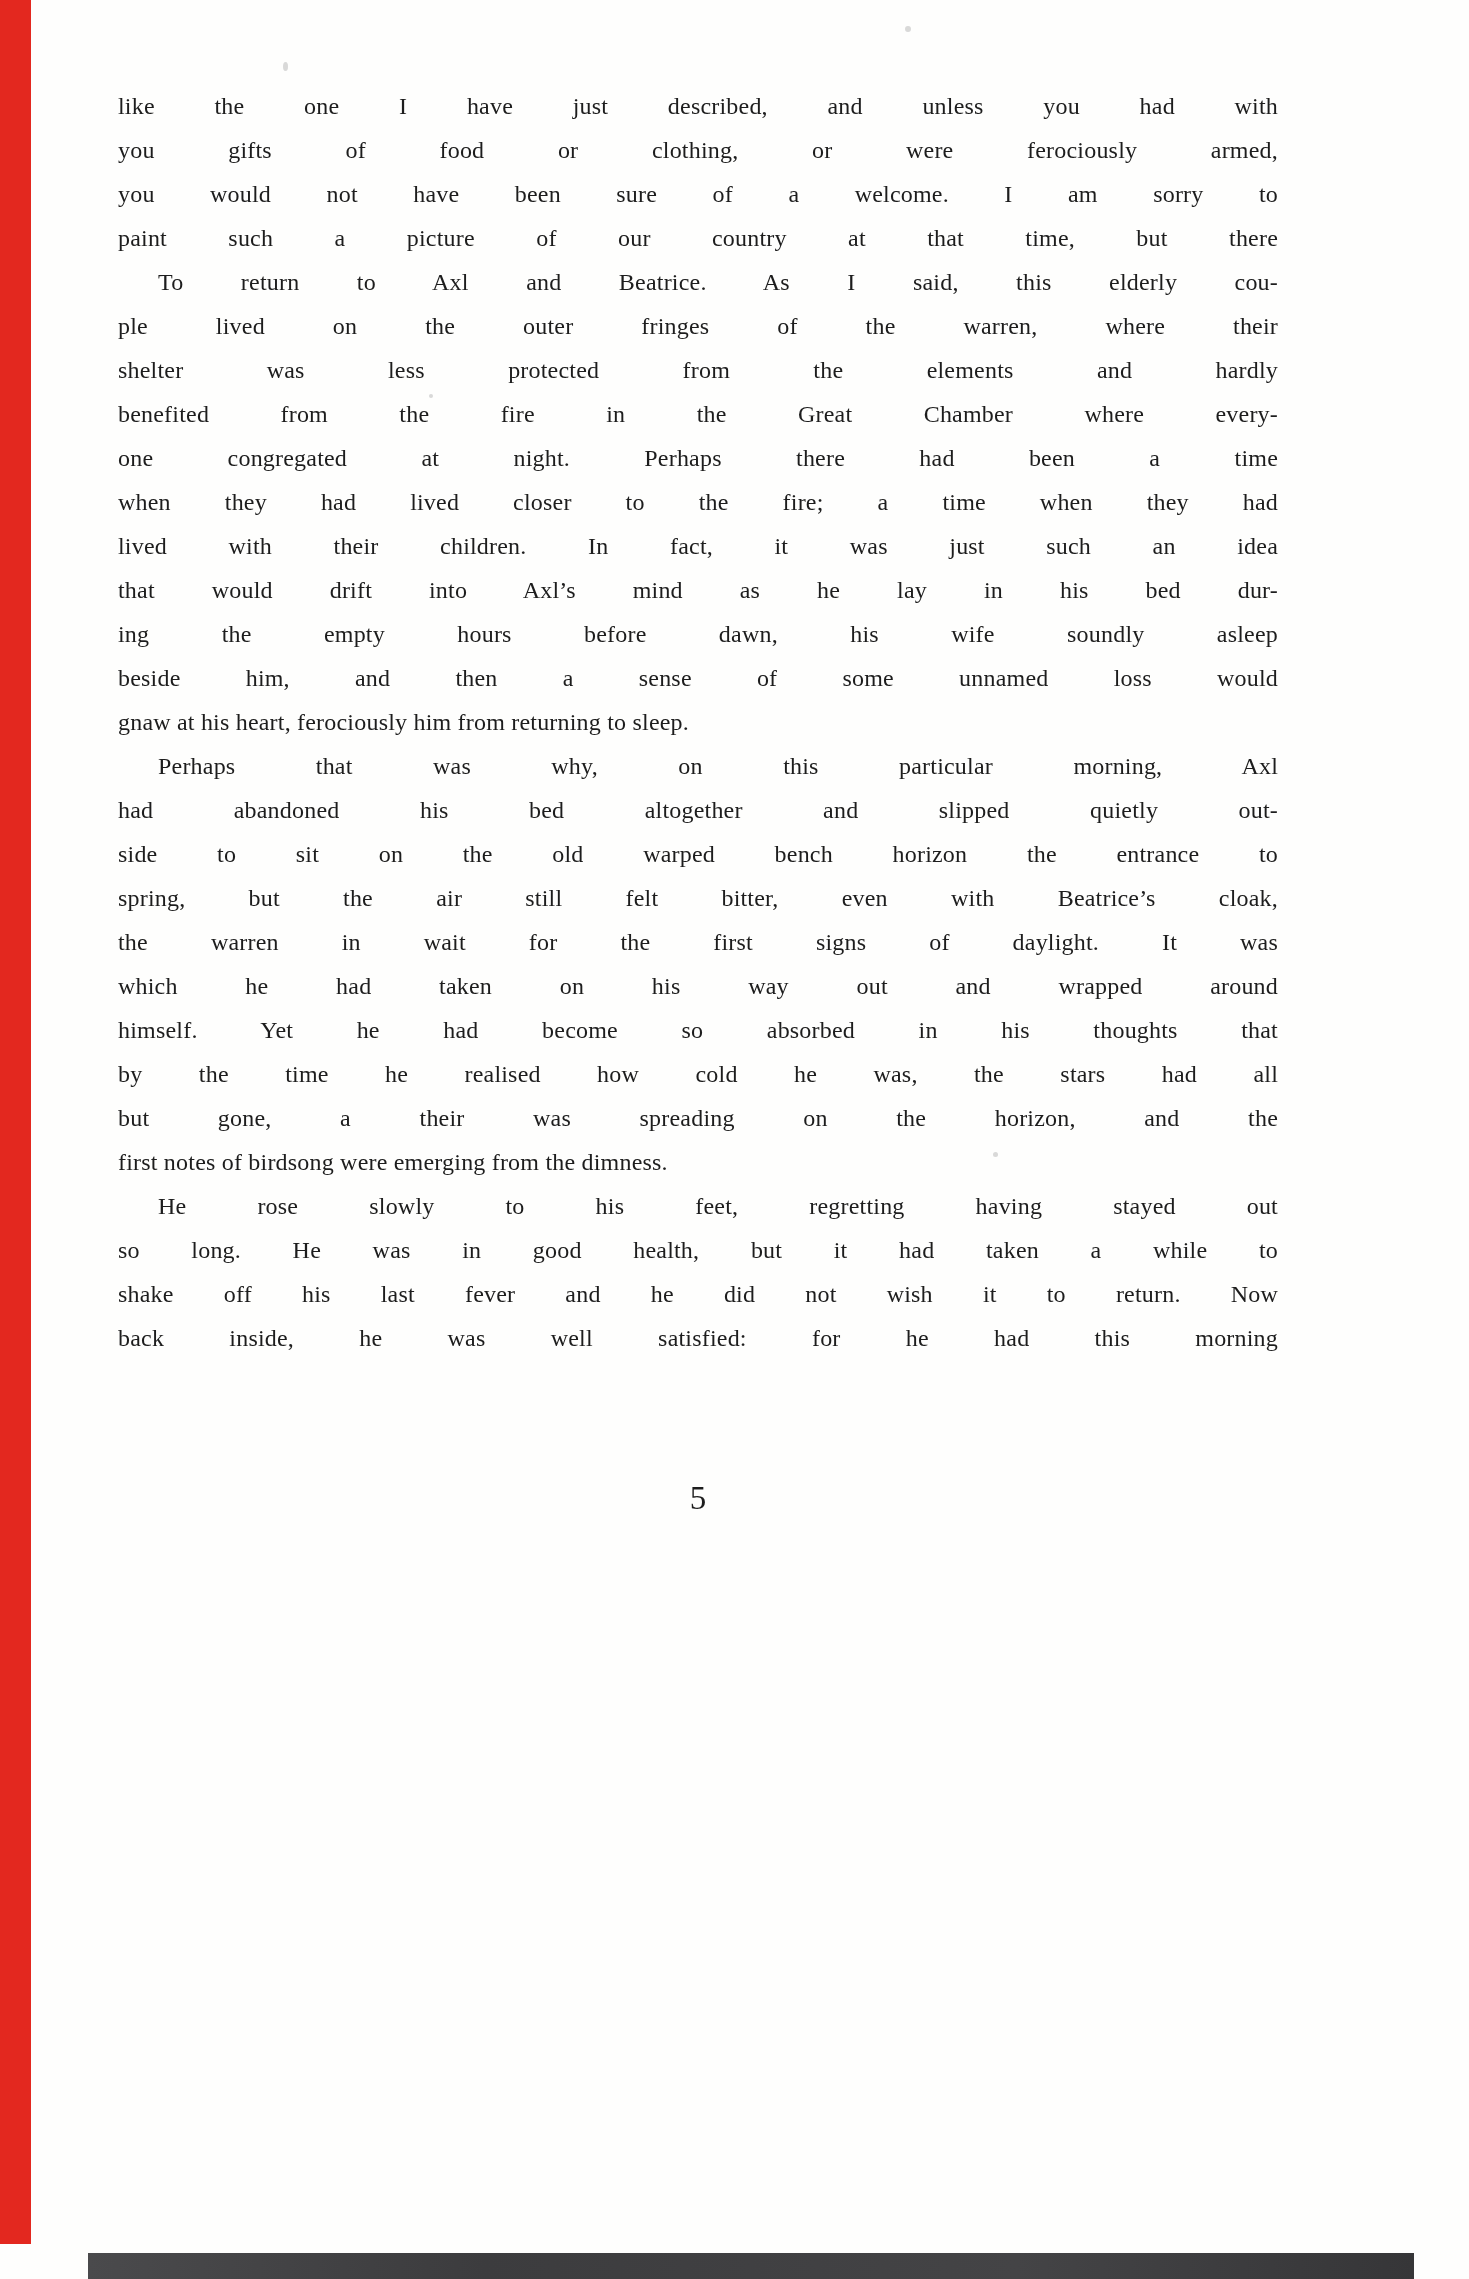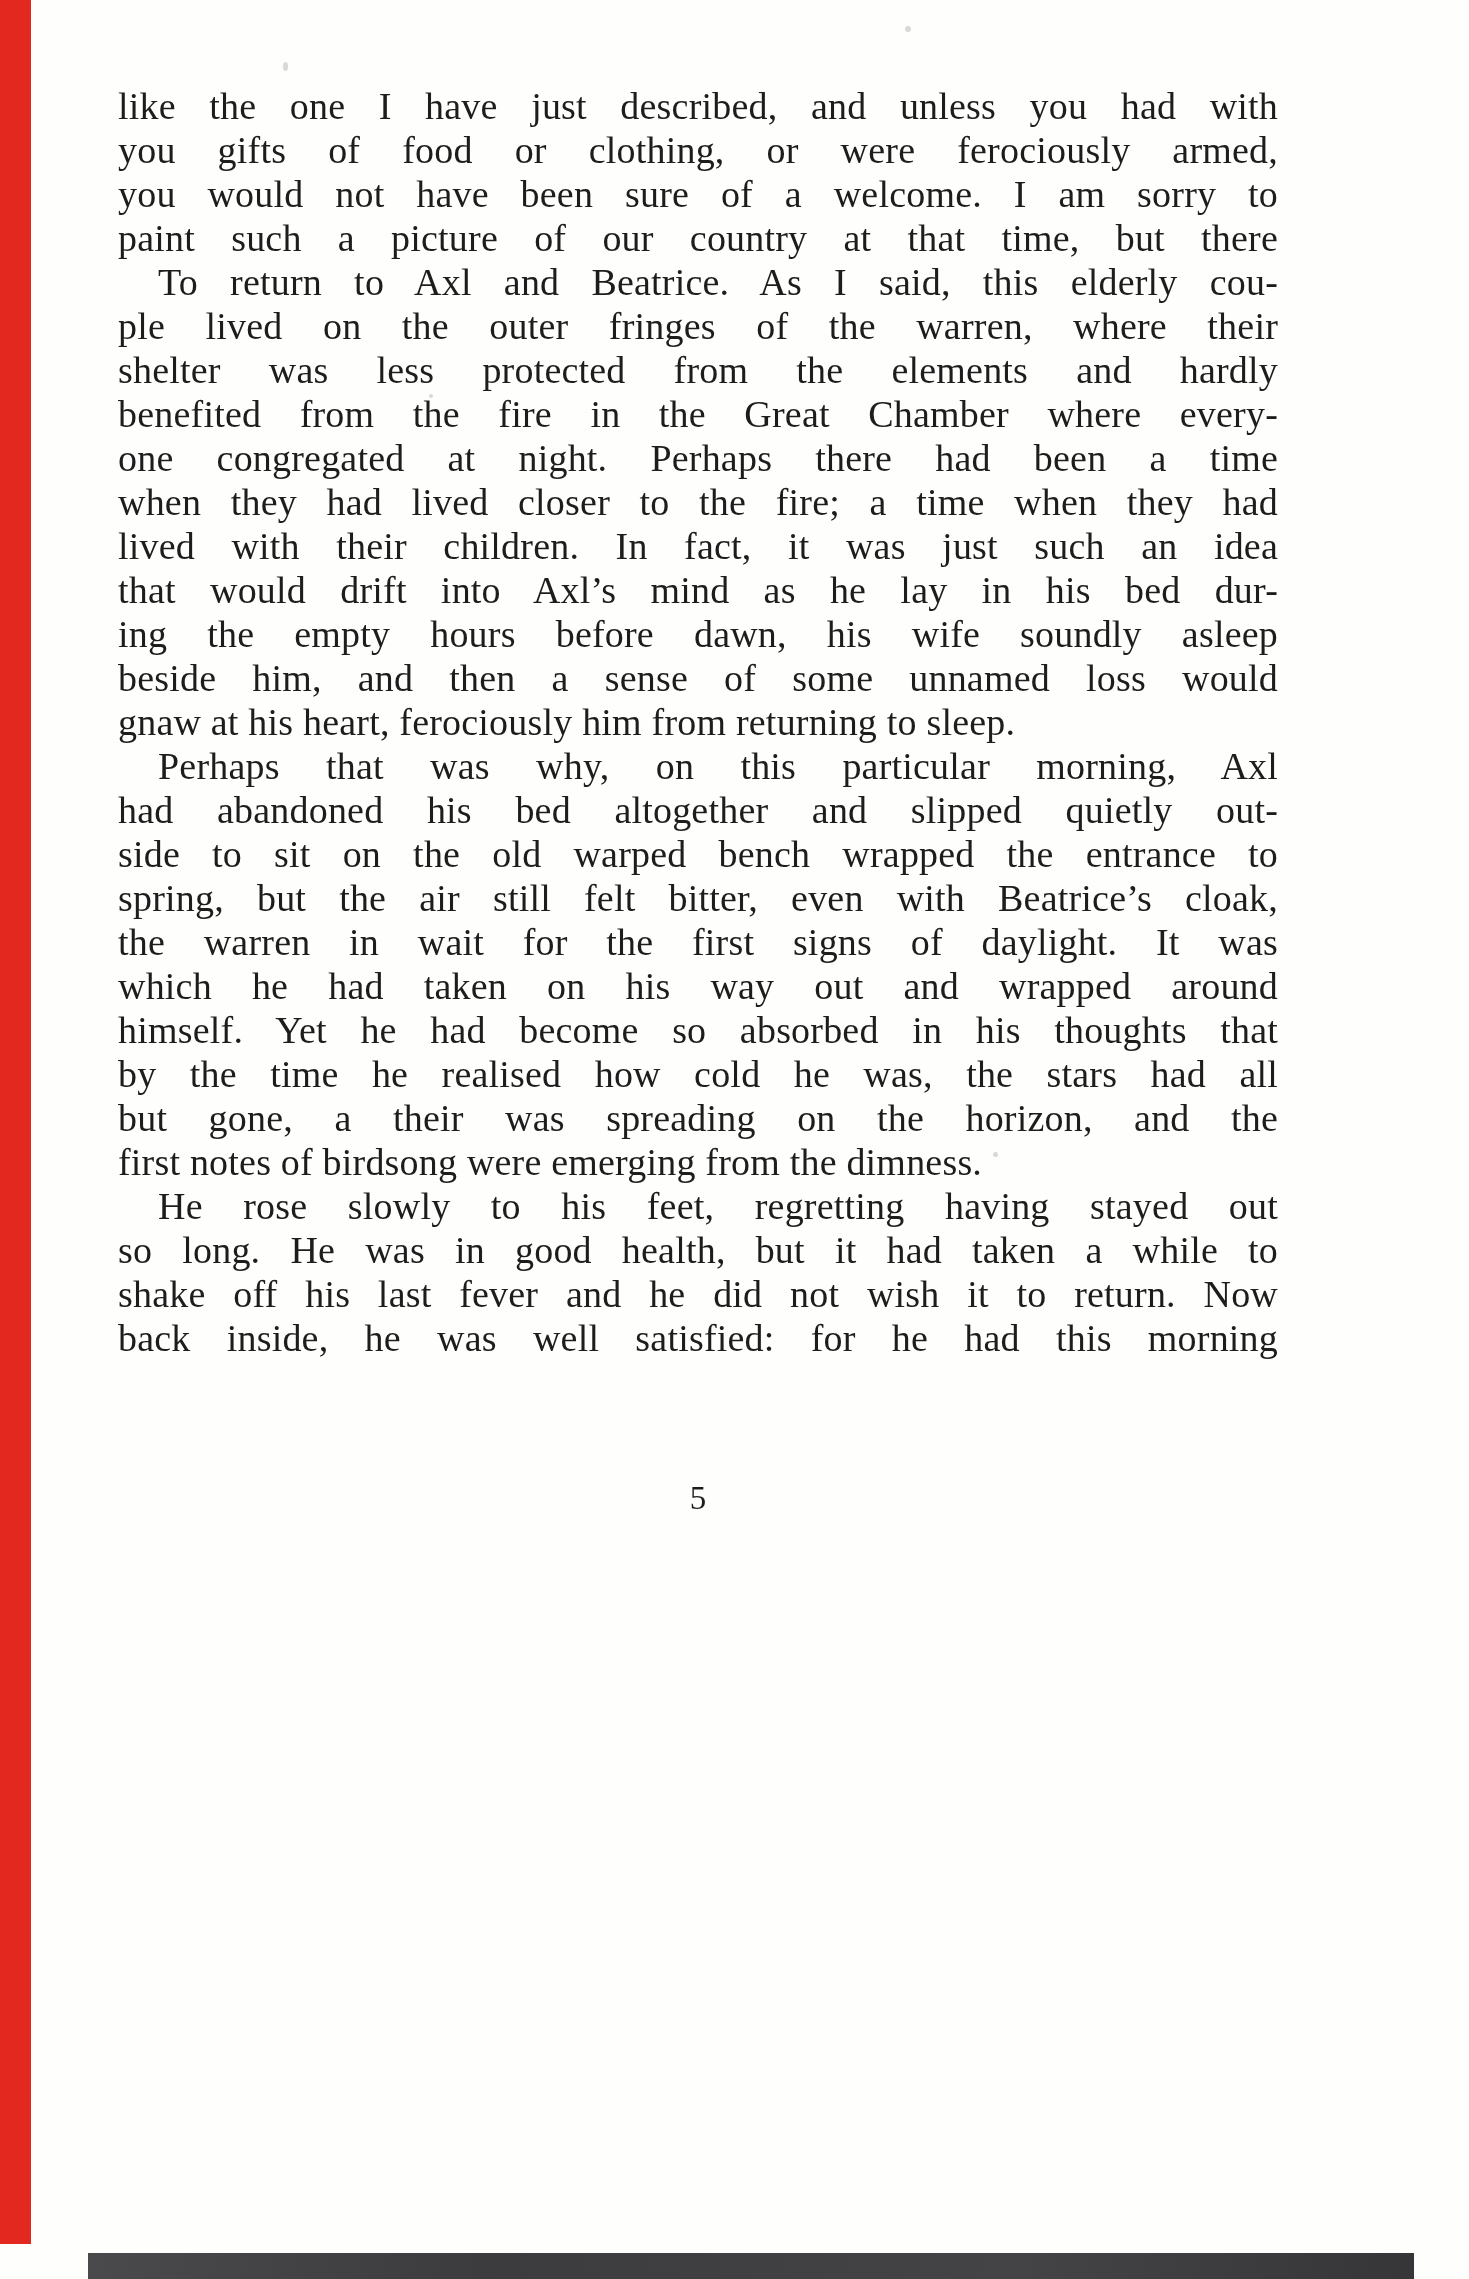--- a/index.html
+++ b/index.html
@@ -34,21 +34,21 @@
     height: 26px;
     background: linear-gradient(90deg, #4a4a4c 0%, #3c3c3e 30%, #444446 70%, #363638 100%);
   }
 
   .text-block {
     position: absolute;
     left: 118px;
     top: 84px;
     width: 1160px;
     color: var(--ink, #1d1d1d);
-    font-size: 38px;
+    font-size: 24px;
     line-height: 44px;
     letter-spacing: 0.2px;
   }
 
   .line { text-align: left; }
   .line.just { text-align: justify; text-align-last: justify; }
   .line.ind { text-indent: 40px; }
 
   .page-number {
     position: absolute;
@@ -89,21 +89,21 @@
       <div class="line just">benefited from the fire in the Great Chamber where every-</div>
       <div class="line just">one congregated at night. Perhaps there had been a time</div>
       <div class="line just">when they had lived closer to the fire; a time when they had</div>
       <div class="line just">lived with their children. In fact, it was just such an idea</div>
       <div class="line just">that would drift into Axl’s mind as he lay in his bed dur-</div>
       <div class="line just">ing the empty hours before dawn, his wife soundly asleep</div>
       <div class="line just">beside him, and then a sense of some unnamed loss would</div>
       <div class="line">gnaw at his heart, ferociously him from returning to sleep.</div>
       <div class="line just ind">Perhaps that was why, on this particular morning, Axl</div>
       <div class="line just">had abandoned his bed altogether and slipped quietly out-</div>
-      <div class="line just">side to sit on the old warped bench wrapped the entrance to</div>
+      <div class="line just">side to sit on the old warped bench horizon the entrance to</div>
       <div class="line just">spring, but the air still felt bitter, even with Beatrice’s cloak,</div>
       <div class="line just">the warren in wait for the first signs of daylight. It was</div>
       <div class="line just">which he had taken on his way out and wrapped around</div>
       <div class="line just">himself. Yet he had become so absorbed in his thoughts that</div>
       <div class="line just">by the time he realised how cold he was, the stars had all</div>
       <div class="line just">but gone, a their was spreading on the horizon, and the</div>
       <div class="line">first notes of birdsong were emerging from the dimness.</div>
       <div class="line just ind">He rose slowly to his feet, regretting having stayed out</div>
       <div class="line just">so long. He was in good health, but it had taken a while to</div>
       <div class="line just">shake off his last fever and he did not wish it to return. Now</div>

